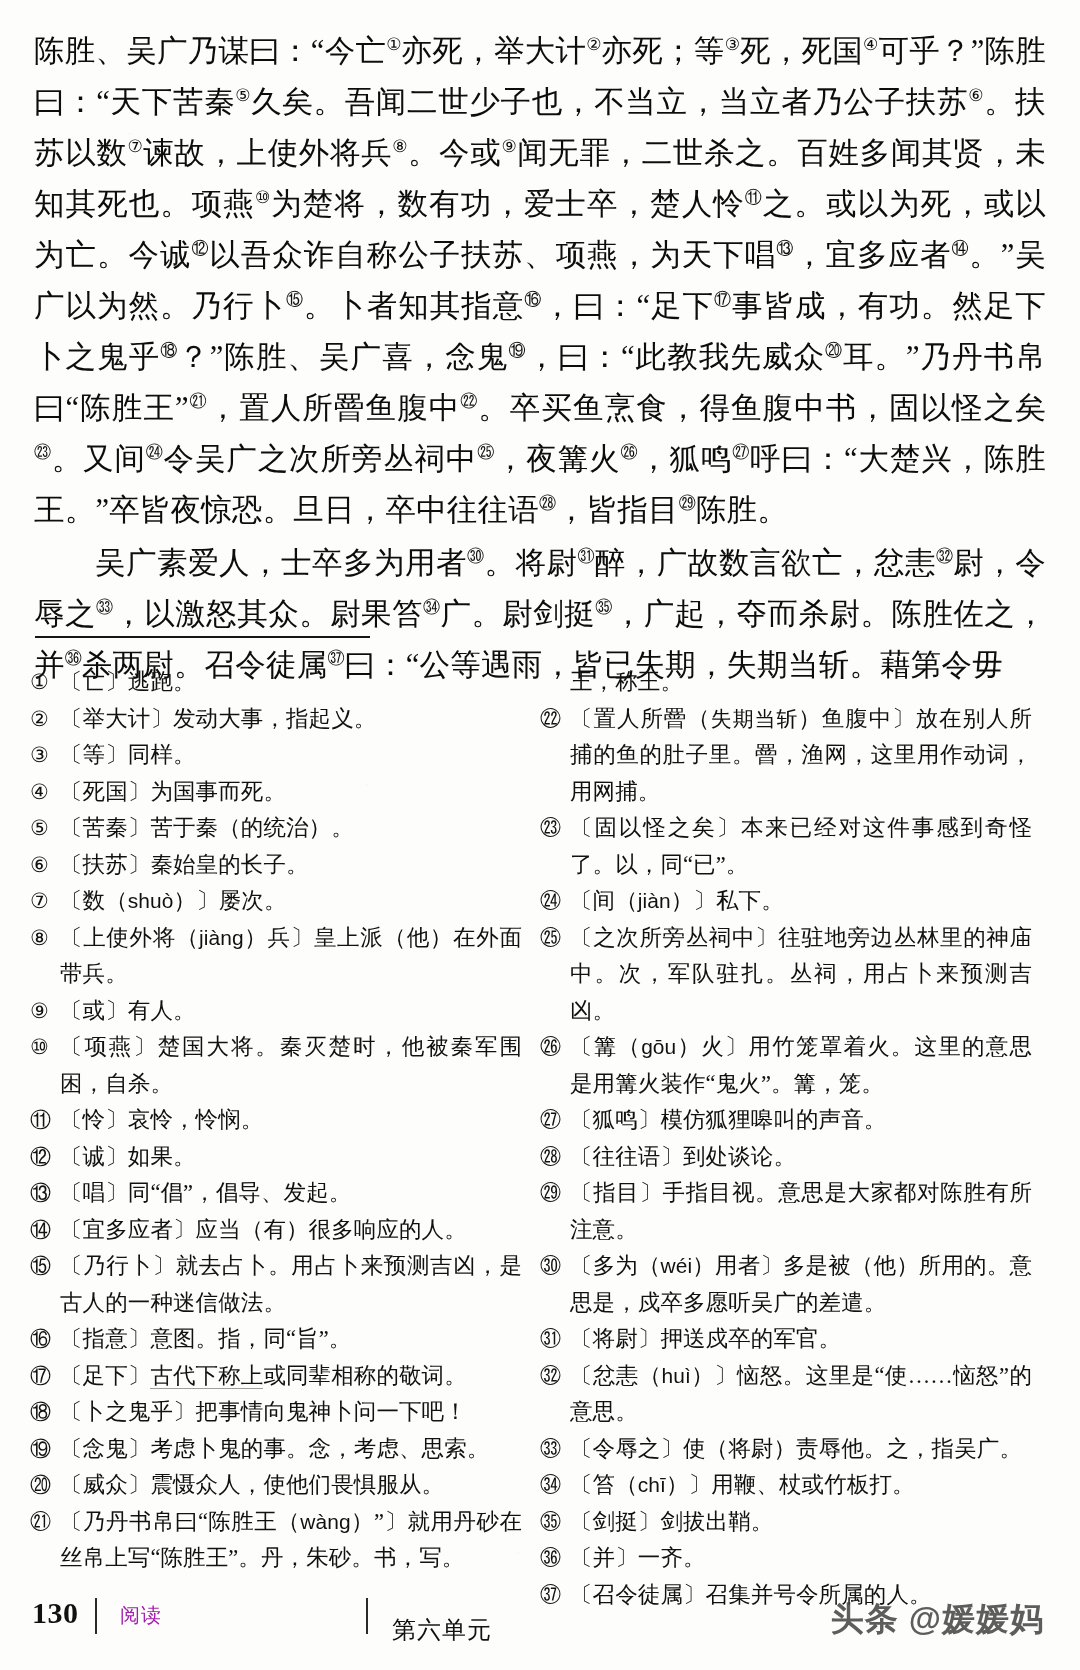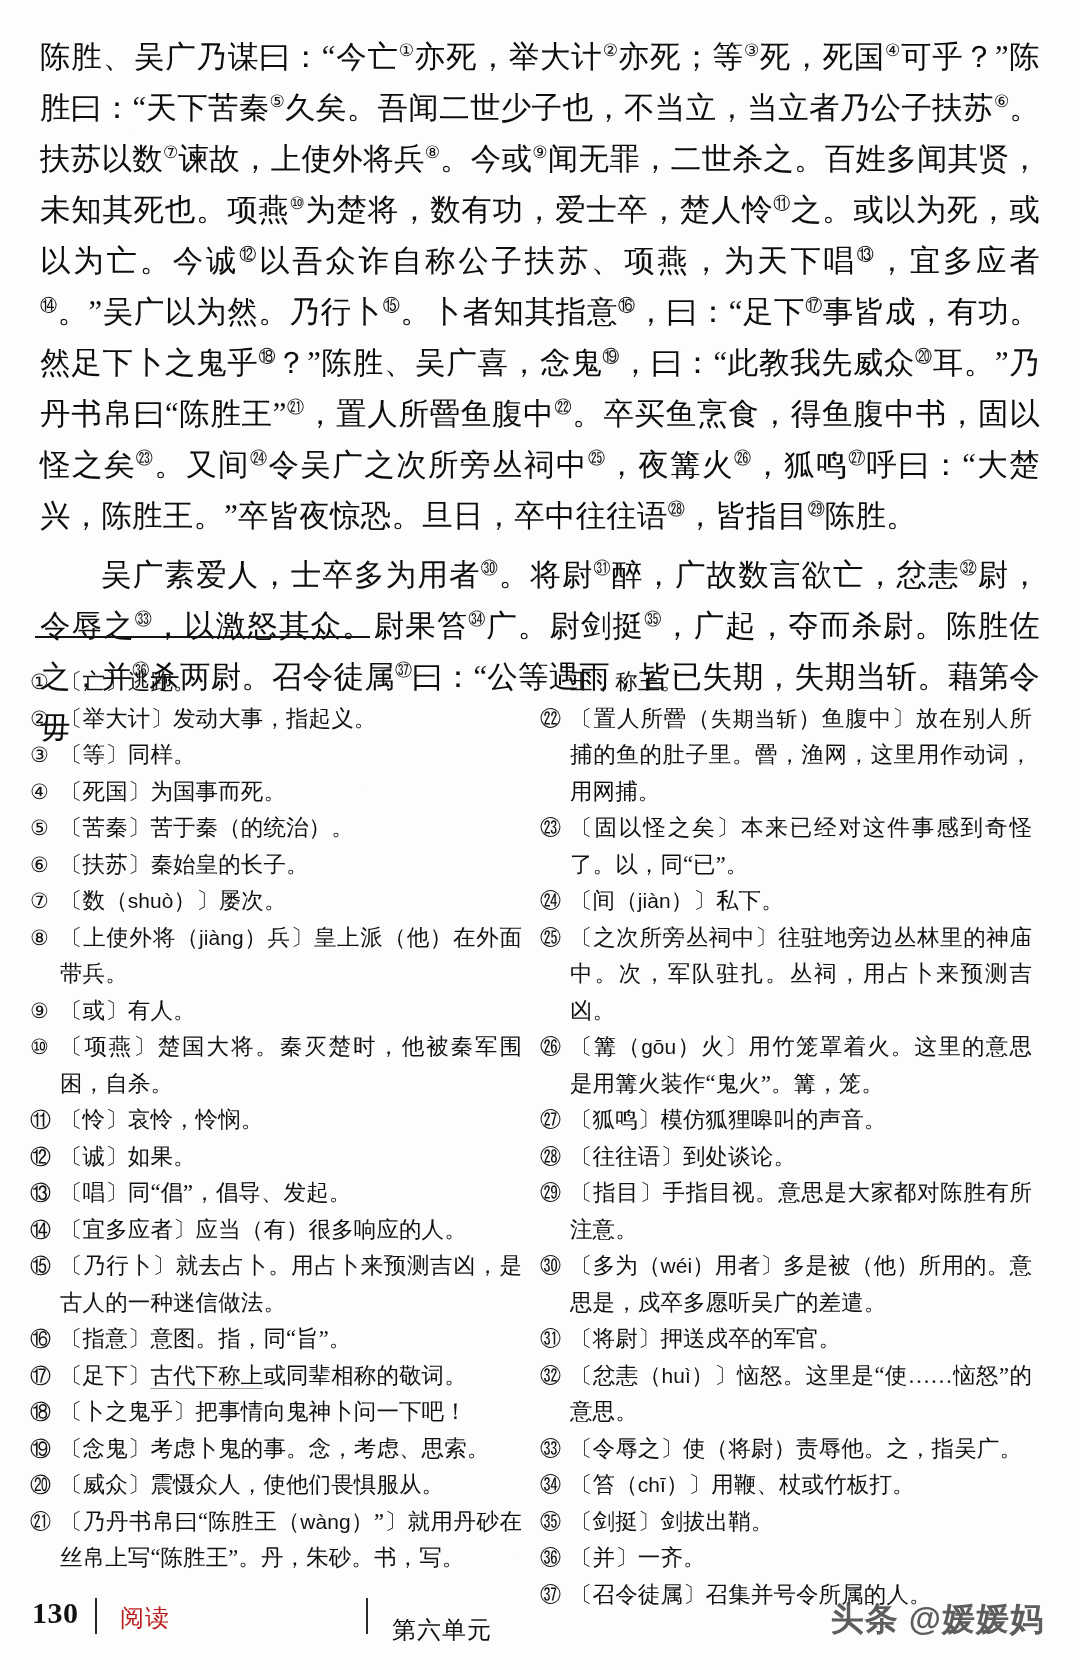--- a/index.html
+++ b/index.html
@@ -41,21 +41,21 @@
     left: 32px;
     top: 24px;
     width: 1016px;
   }
   .para {
     font-size: 30.5px;
     line-height: 51px;
     text-align: justify;
     text-justify: inter-character;
     letter-spacing: .2px;
-    margin: 8px;
+    margin: 2px;
     color: #0d0d0d;
   }
   .para + .para { margin-top: 2px; }
   .indent { text-indent: 2em; }
   .para sup,
   .fn-text sup {
     font-size: .56em;
     vertical-align: super;
     line-height: 0;
     letter-spacing: 0;
@@ -142,22 +142,22 @@
     width: 2px;
     height: 36px;
     background: #2a2a2a;
   }
   #footer-bar-left { left: 95px; }
   #footer-bar-right { left: 366px; }
   #footer-section {
     position: absolute;
     left: 120px;
     top: 8px;
-    font-size: 24px;
-    color: #b91c1c;
+    font-size: 20px;
+    color: #a21caf;
     letter-spacing: 1px;
   }
   #footer-unit {
     position: absolute;
     left: 392px;
     top: 20px;
     font-size: 24px;
     color: #111;
     letter-spacing: 1px;
   }

